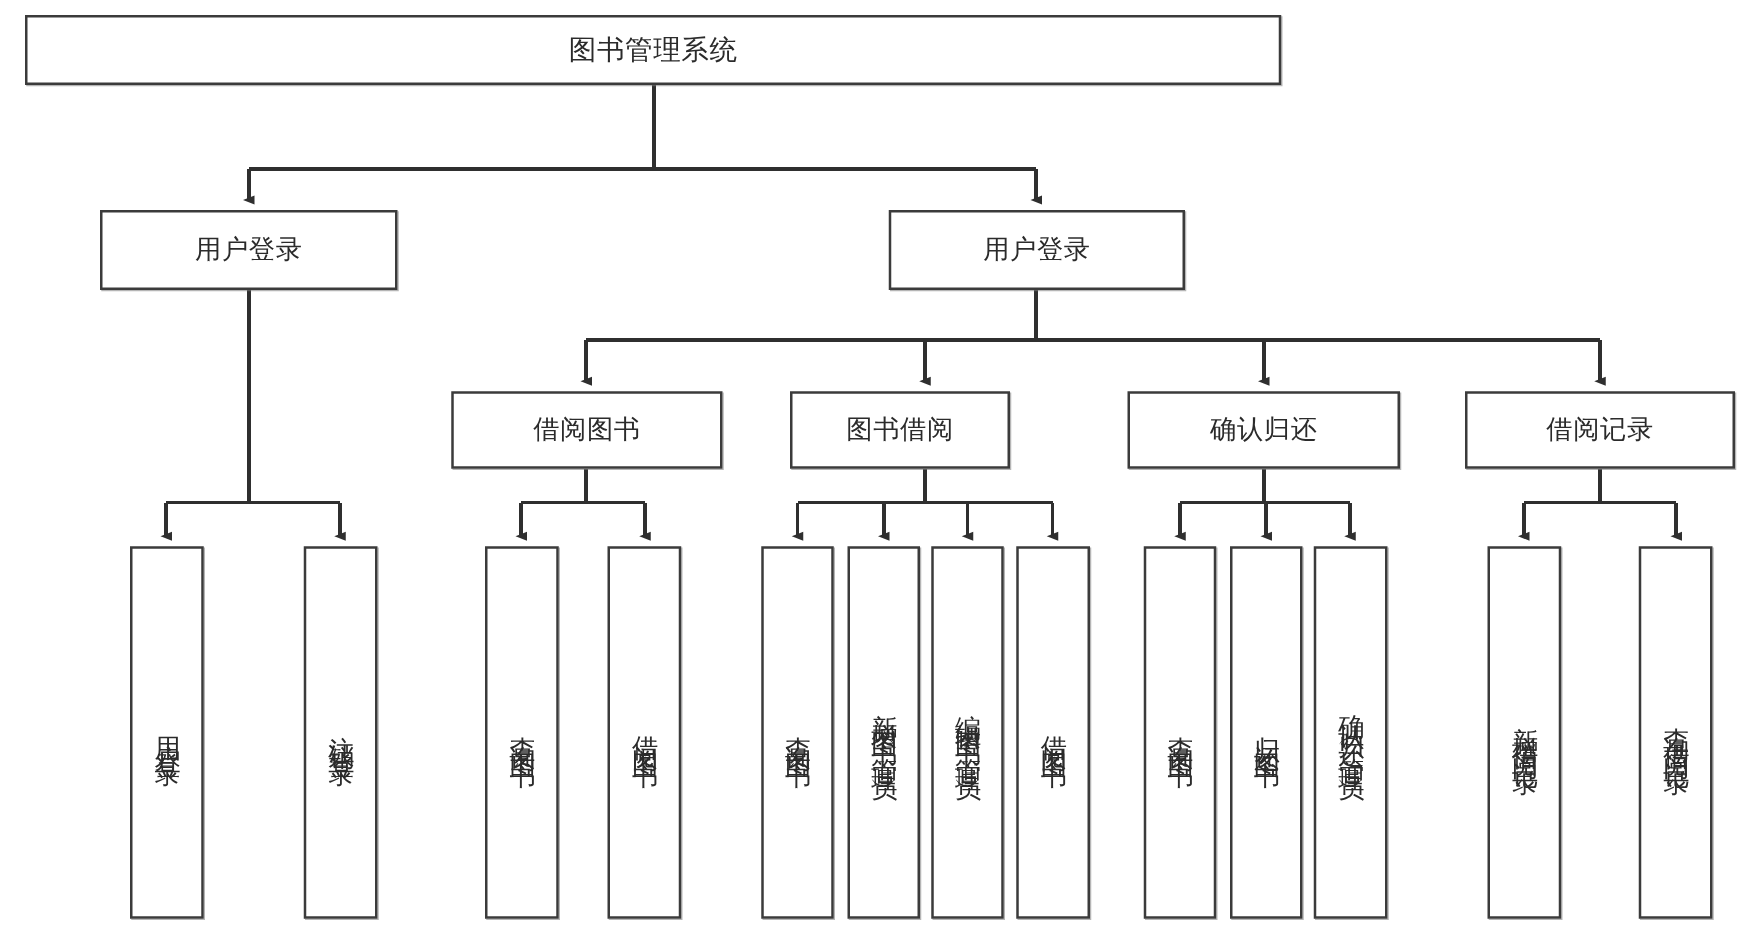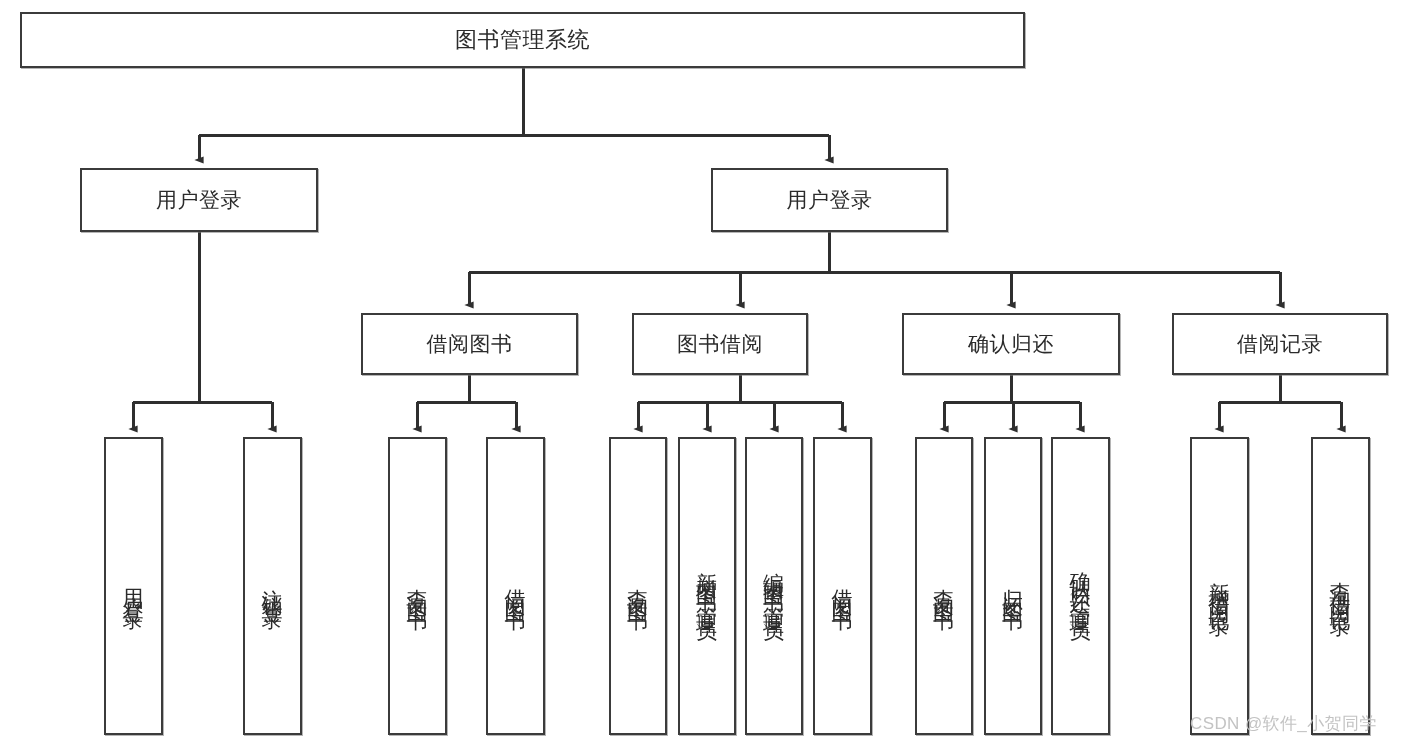--- a/index.html
+++ b/index.html
@@ -191,14 +191,13 @@
         <span class="node-label">确认归还（管理员）</span>
       </div>
       <div class="node vert" style="left: 1190px; top: 437px; width: 59px; height: 298px;">
         <span class="node-label">新增借阅记录</span>
       </div>
       <div class="node vert" style="left: 1311px; top: 437px; width: 59px; height: 298px;">
         <span class="node-label">查询借阅记录</span>
       </div>
     </div>
 
-  <div class="watermark">CSDN @软件_小贺同学</div>
 </div>
 
 </body></html>

